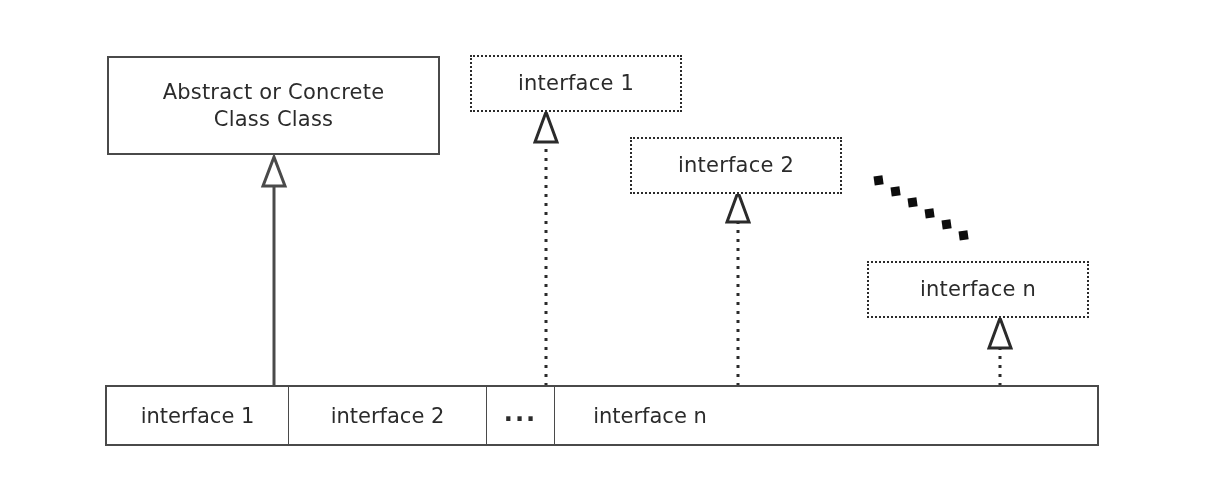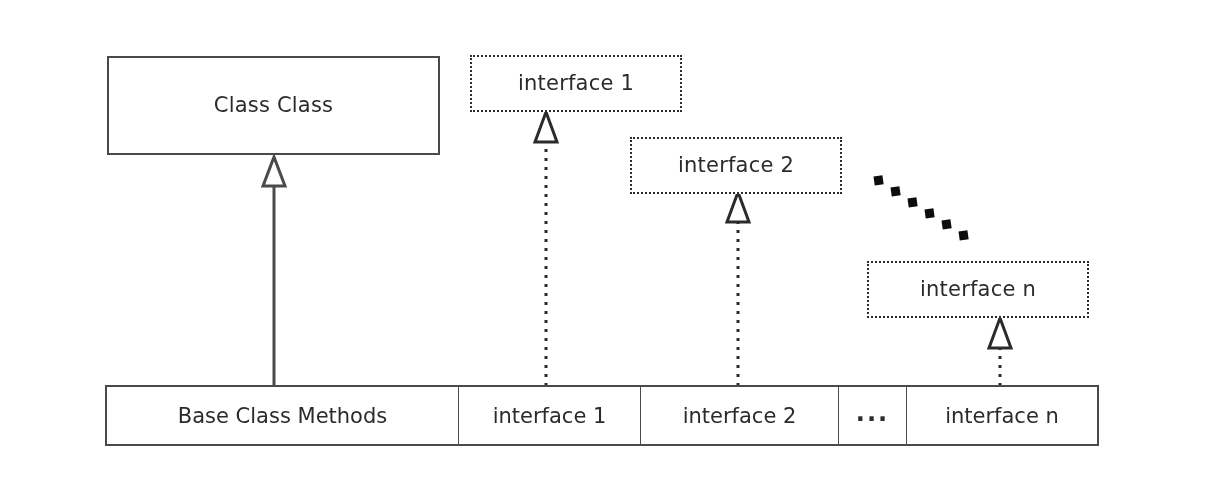--- a/index.html
+++ b/index.html
@@ -104,39 +104,37 @@
       <rect x="874" y="176" width="9" height="9" transform="rotate(-8 878 180)"></rect>
       <rect x="891" y="187" width="9" height="9" transform="rotate(-8 895 191)"></rect>
       <rect x="908" y="198" width="9" height="9" transform="rotate(-8 912 202)"></rect>
       <rect x="925" y="209" width="9" height="9" transform="rotate(-8 929 213)"></rect>
       <rect x="942" y="220" width="9" height="9" transform="rotate(-8 946 224)"></rect>
       <rect x="959" y="231" width="9" height="9" transform="rotate(-8 963 235)"></rect>
     </g>
   </svg>
 
   <div class="node class-box" style="left:107px; top:56px; width:333px; height:99px; flex-direction:column;">
+    <span>Abstract or Concrete</span>
     <span>Class Class</span>
   </div>
 
   <div class="node iface-box" style="left:470px; top:55px; width:212px; height:57px;">
     <span>interface 1</span>
   </div>
 
   <div class="node iface-box" style="left:630px; top:137px; width:212px; height:57px;">
     <span>interface 2</span>
   </div>
 
   <div class="node iface-box" style="left:867px; top:261px; width:222px; height:57px;">
     <span>interface n</span>
   </div>
 
   <div class="bar" style="left:105px; top:385px; width:994px; height:61px;">
-    <div class="bar-cell" style="width:352px;">
-      <span>Base Class Methods</span>
-    </div>
     <div class="bar-cell" style="width:182px;">
       <span>interface 1</span>
     </div>
     <div class="bar-cell" style="width:198px;">
       <span>interface 2</span>
     </div>
     <div class="bar-cell ellipsis" style="width:68px;">
       <span>...</span>
     </div>
     <div class="bar-cell" style="width:190px;">

